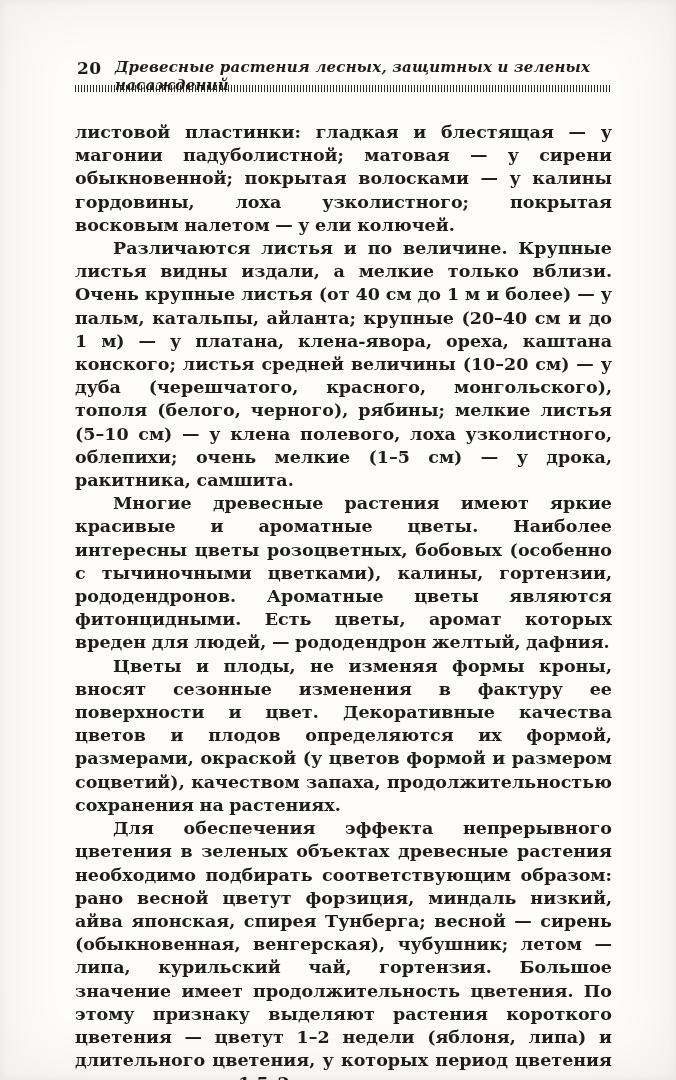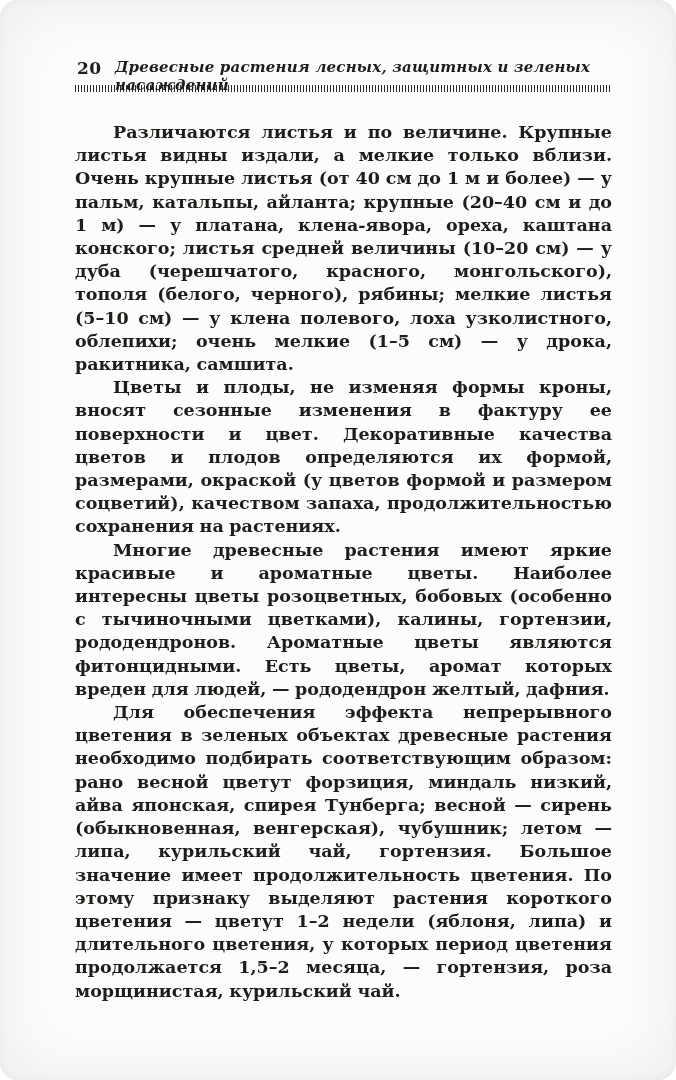--- a/index.html
+++ b/index.html
@@ -10,21 +10,20 @@
   .page {
     position: relative;
     width: 676px;
     height: 1080px;
     box-sizing: border-box;
     background: #fdfcfa;
     color: #1e1d1b;
     font-family: "DejaVu Serif", "Liberation Serif", serif;
     box-shadow: inset 0 0 70px rgba(0,0,0,0.07), inset 0 0 8px rgba(0,0,0,0.05);
     overflow: hidden;
-    border-radius: 18px;
   }
   .content-column {
     position: absolute;
     left: 75px;
     top: 0;
     width: 537px;
     height: 100%;
   }
   .page-header {
     position: relative;
@@ -82,21 +81,22 @@
   <div class="content-column">
 
     <header class="page-header">
       <span class="page-number">20</span>
       <span class="running-title">Древесные растения лесных, защитных и зеленых насаждений</span>
     </header>
 
     <div class="ornamental-rule"></div>
 
     <main class="text-block">
+      <p class="para no-indent">листовой пластинки: гладкая и блестящая — у магонии падуболистной; матовая — у сирени обыкновенной; покрытая волосками — у калины гордовины, лоха узколистного; покрытая восковым налетом — у ели колючей.</p>
       <p class="para">Различаются листья и по величине. Крупные листья видны издали, а мелкие только вблизи. Очень крупные листья (от 40 см до 1 м и более) — у пальм, катальпы, айланта; крупные (20–40 см и до 1 м) — у платана, клена-явора, ореха, каштана конского; листья средней величины (10–20 см) — у дуба (черешчатого, красного, монгольского), тополя (белого, черного), рябины; мелкие листья (5–10 см) — у клена полевого, лоха узколистного, облепихи; очень мелкие (1–5 см) — у дрока, ракитника, самшита.</p>
+      <p class="para">Многие древесные растения имеют яркие красивые и ароматные цветы. Наиболее интересны цветы розоцветных, бобовых (особенно с тычиночными цветками), калины, гортензии, рододендронов. Ароматные цветы являются фитонцидными. Есть цветы, аромат которых вреден для людей, — рододендрон желтый, дафния.</p>
       <p class="para">Цветы и плоды, не изменяя формы кроны, вносят сезонные изменения в фактуру ее поверхности и цвет. Декоративные качества цветов и плодов определяются их формой, размерами, окраской (у цветов формой и размером соцветий), качеством запаха, продолжительностью сохранения на растениях.</p>
-      <p class="para">Многие древесные растения имеют яркие красивые и ароматные цветы. Наиболее интересны цветы розоцветных, бобовых (особенно с тычиночными цветками), калины, гортензии, рододендронов. Ароматные цветы являются фитонцидными. Есть цветы, аромат которых вреден для людей, — рододендрон желтый, дафния.</p>
       <p class="para">Для обеспечения эффекта непрерывного цветения в зеленых объектах древесные растения необходимо подбирать соответствующим образом: рано весной цветут форзиция, миндаль низкий, айва японская, спирея Тунберга; весной — сирень (обыкновенная, венгерская), чубушник; летом — липа, курильский чай, гортензия. Большое значение имеет продолжительность цветения. По этому признаку выделяют растения короткого цветения — цветут 1–2 недели (яблоня, липа) и длительного цветения, у которых период цветения продолжается 1,5–2 месяца, — гортензия, роза морщинистая, курильский чай.</p>
 
     </main>
 
   </div>
 </div>
 
 </body></html>

